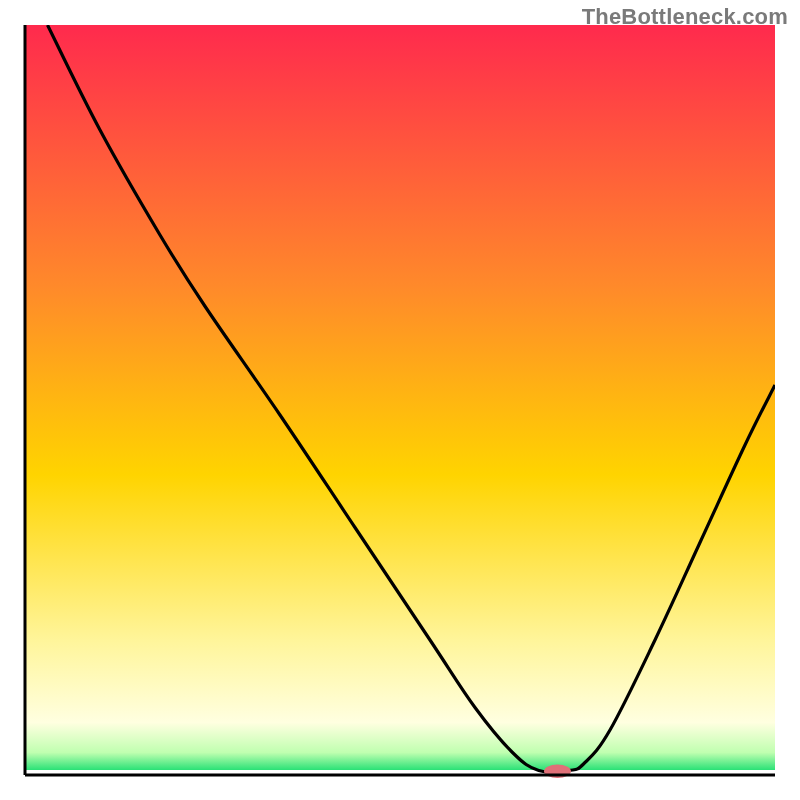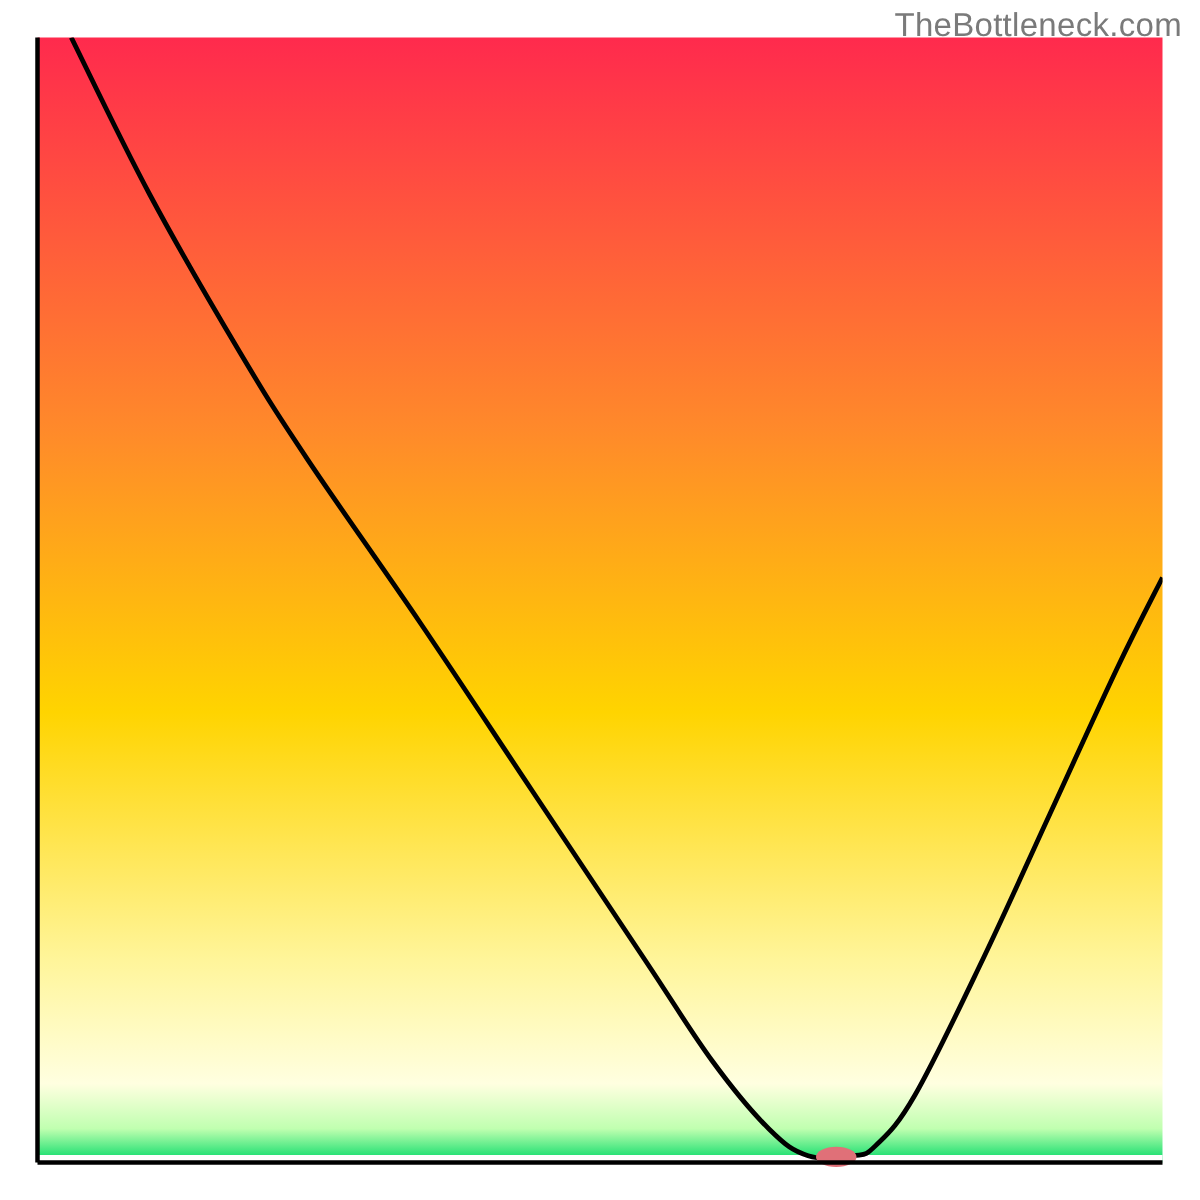--- a/index.html
+++ b/index.html
@@ -13,21 +13,21 @@
   .chart-container {
     position: relative;
     width: 800px;
     height: 800px;
   }
   .watermark {
     position: absolute;
     top: 4px;
     right: 12px;
     font-size: 22px;
-    font-weight: normal;
+    font-weight: bold;
     color: #7a7a7a;
     letter-spacing: 0.2px;
     z-index: 10;
   }
   svg {
     display: block;
   }
 </style>
 </head>
 <body>

